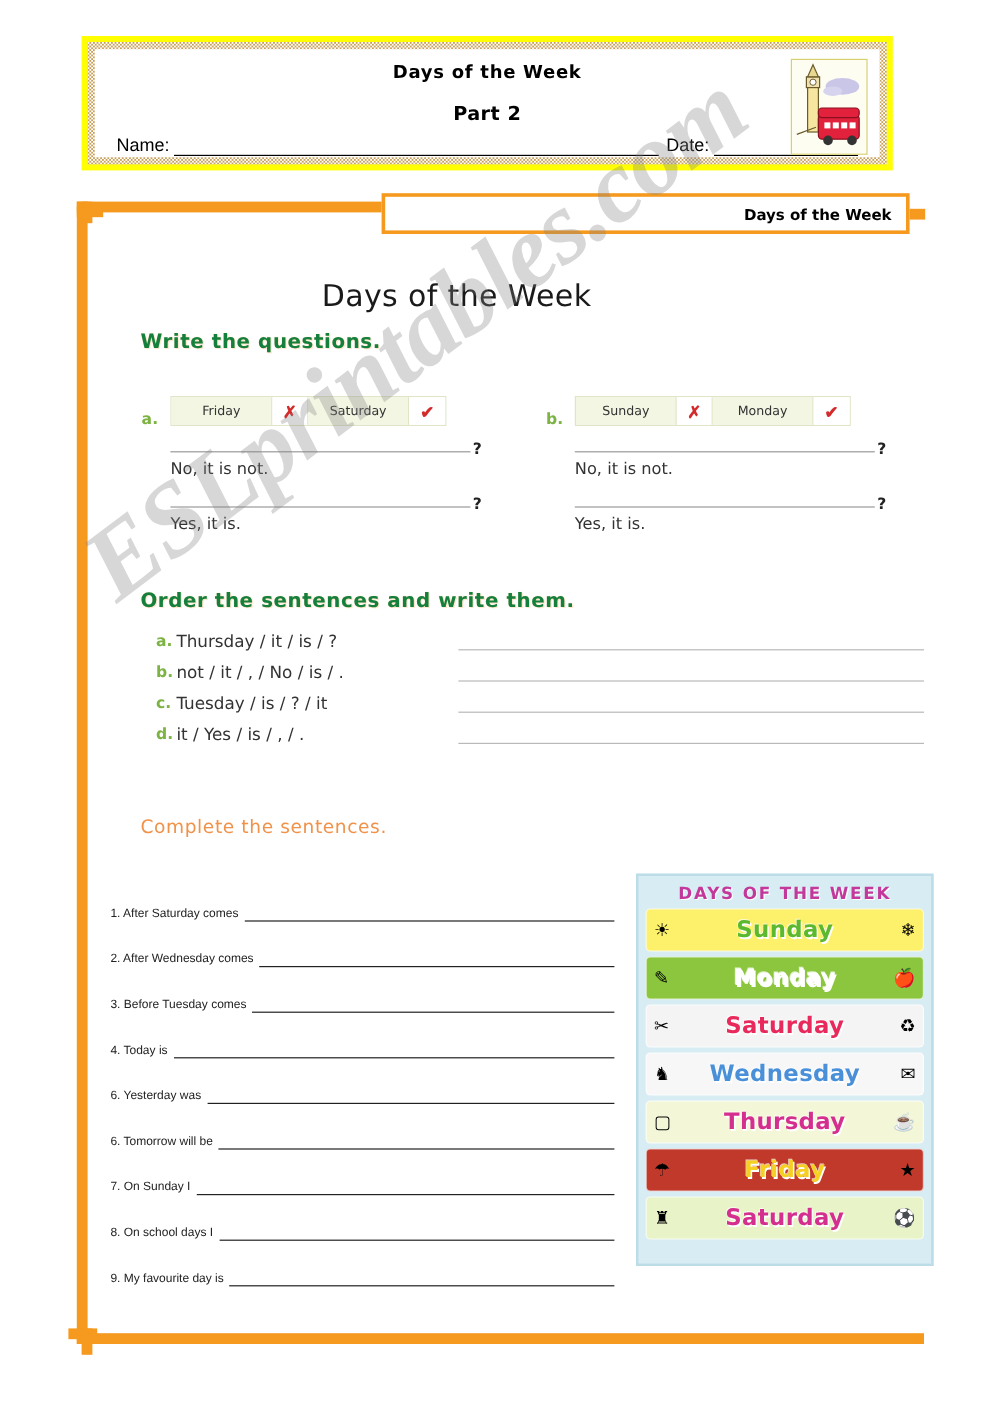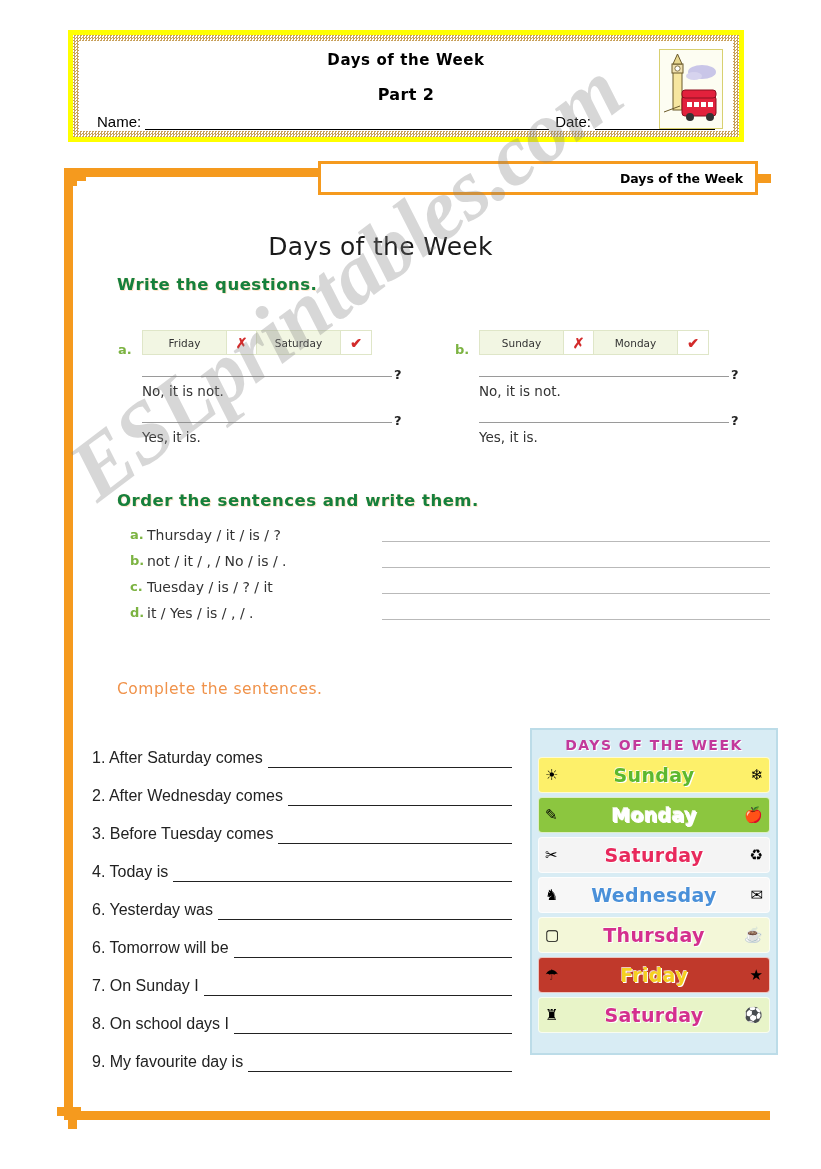--- a/index.html
+++ b/index.html
@@ -133,21 +133,21 @@
   .ex2txt{
     position:absolute;left:17px;top:3px;white-space:nowrap;
     font-family:"DejaVu Sans",sans-serif;font-size:14px;color:#333;
   }
   .ex2line{position:absolute;left:252px;right:0;top:17px;height:1px;background:#b9b9b9;}
 
   
   .ex3{position:absolute;left:92px;top:730px;width:420px;}
   .ex3row{position:relative;height:38px;display:flex;align-items:flex-end;}
   .ex3txt{
-    font-family:"Liberation Sans",sans-serif;font-size:16px;color:#222;
+    font-family:"Liberation Sans",sans-serif;font-size:10px;color:#222;
     white-space:nowrap;padding-bottom:1px;
   }
   .ex3blank{flex:1;border-bottom:1.3px solid #222;height:14px;margin-left:5px;}
 
   
   .poster{
     position:absolute;left:530px;top:728px;width:248px;height:327px;
     background:#d8ecf4;border:2px solid #bcdce8;box-sizing:border-box;
     padding:5px 6px;
   }

